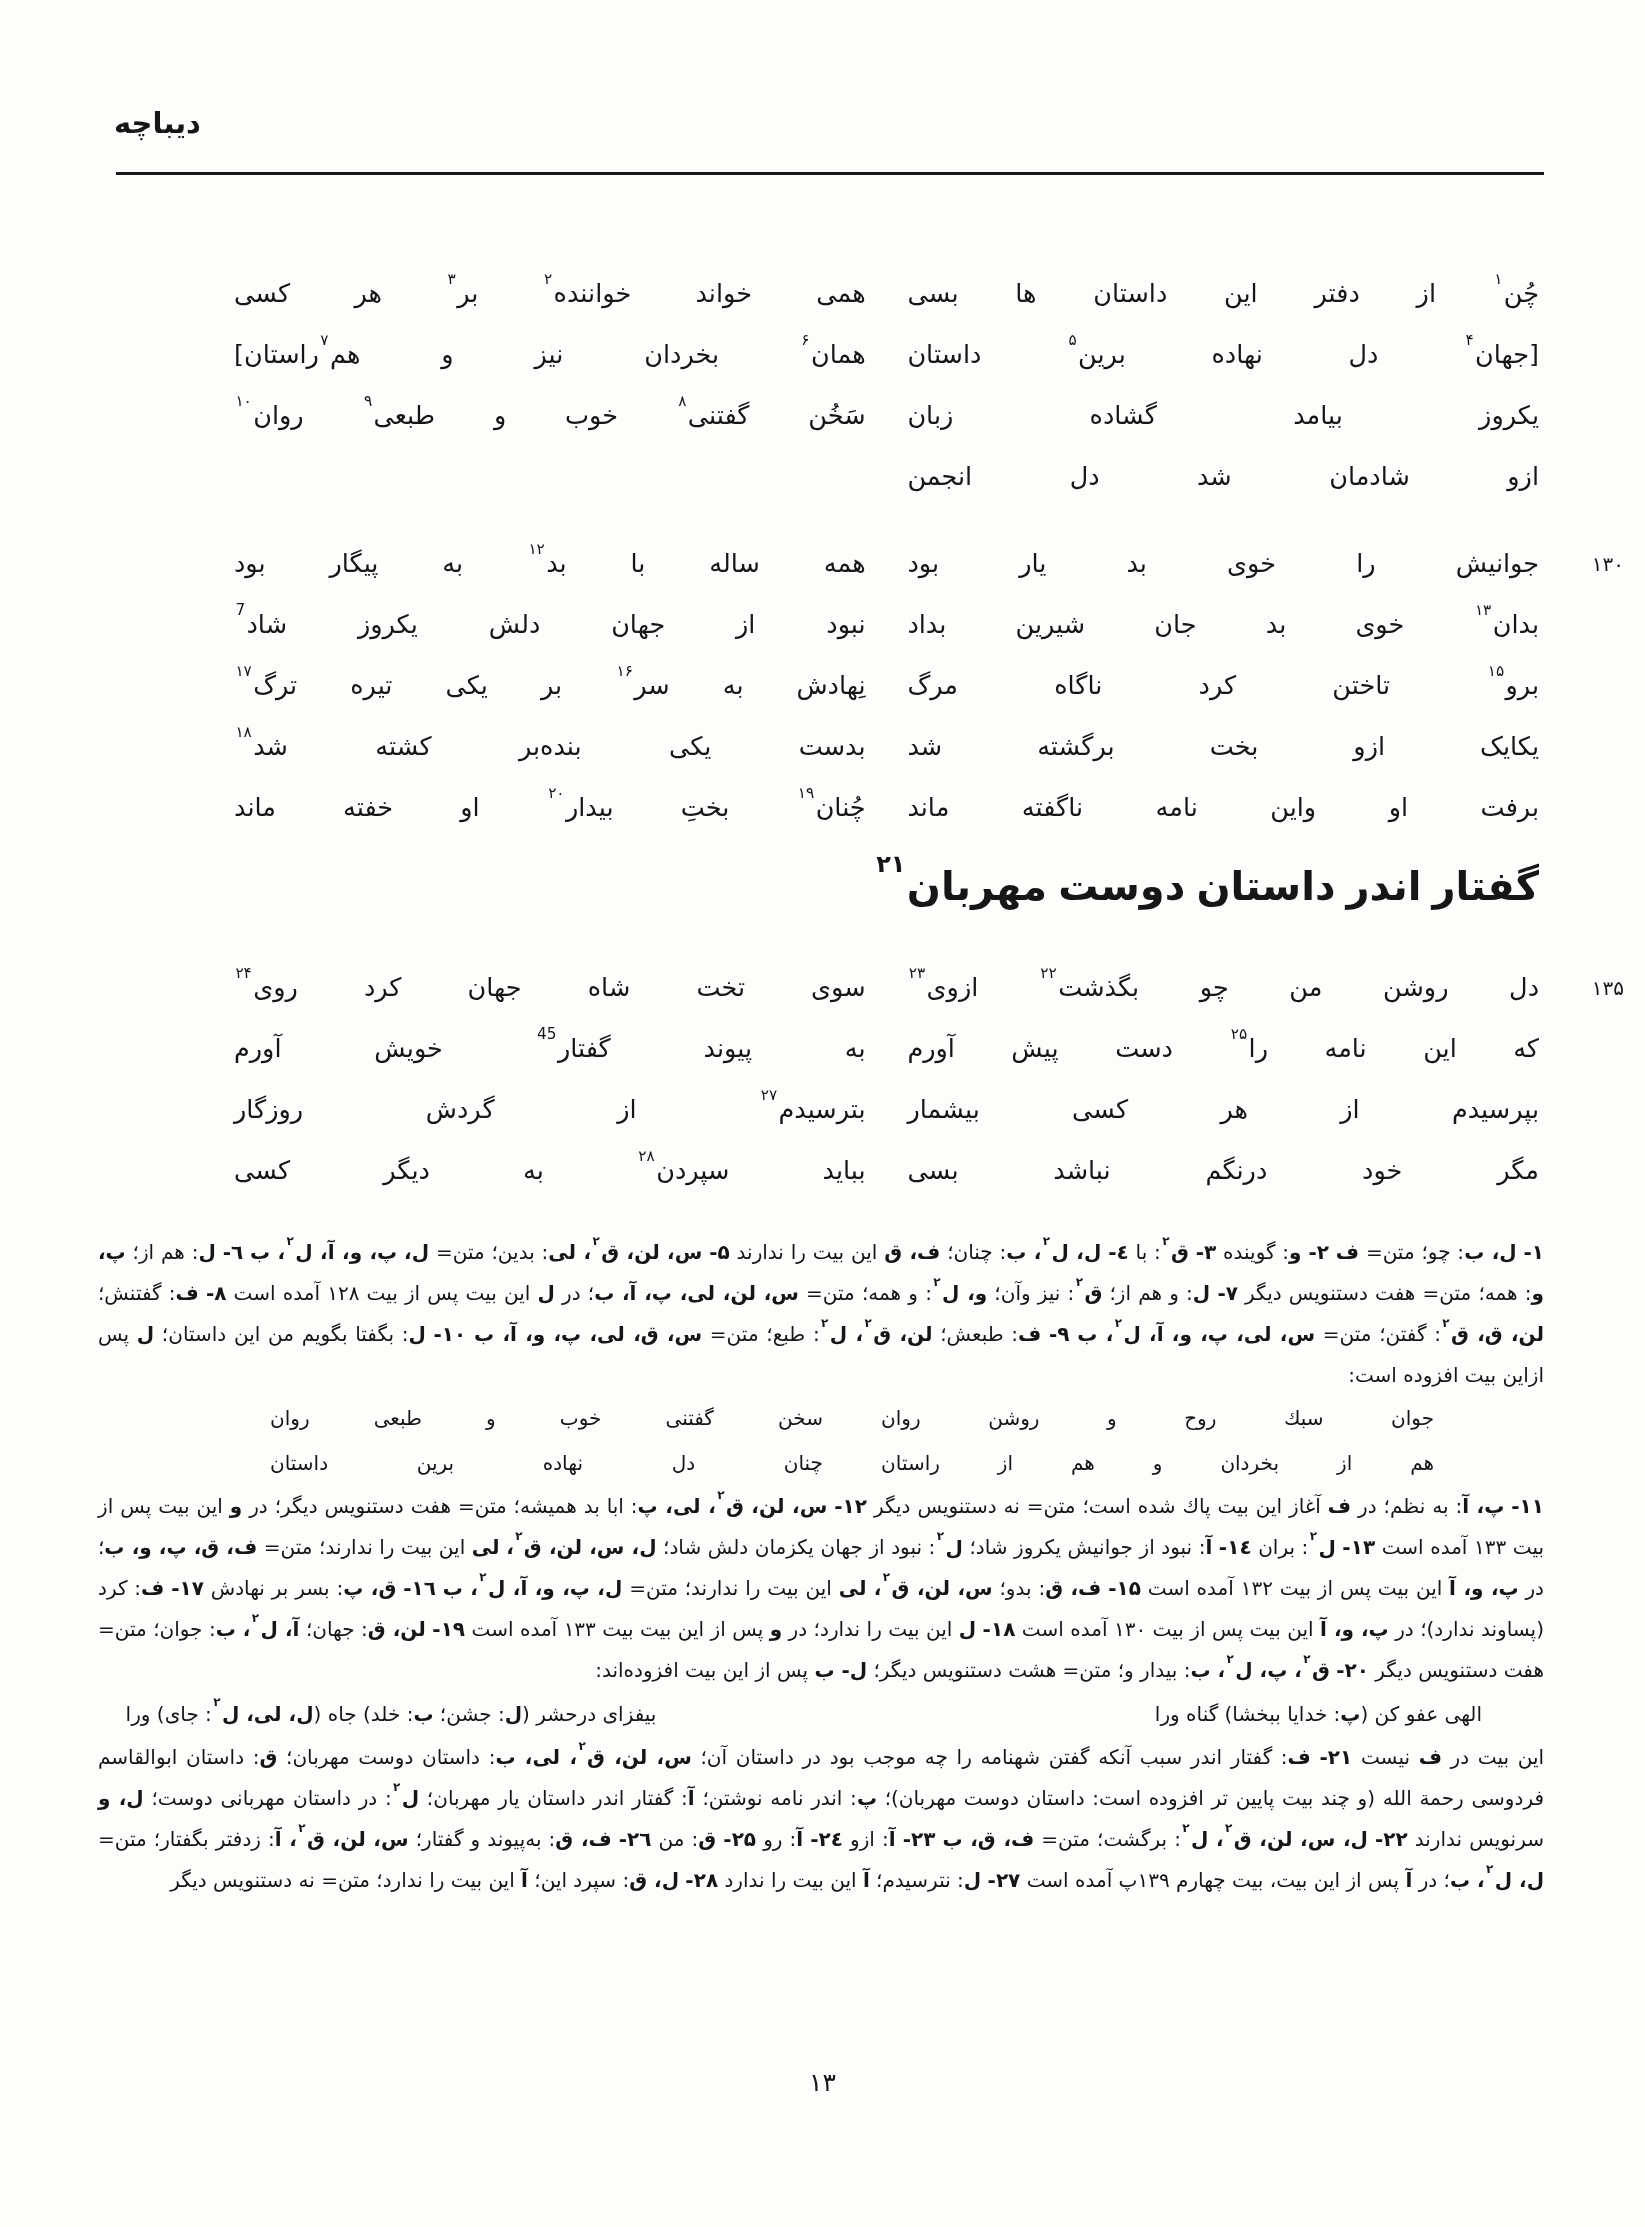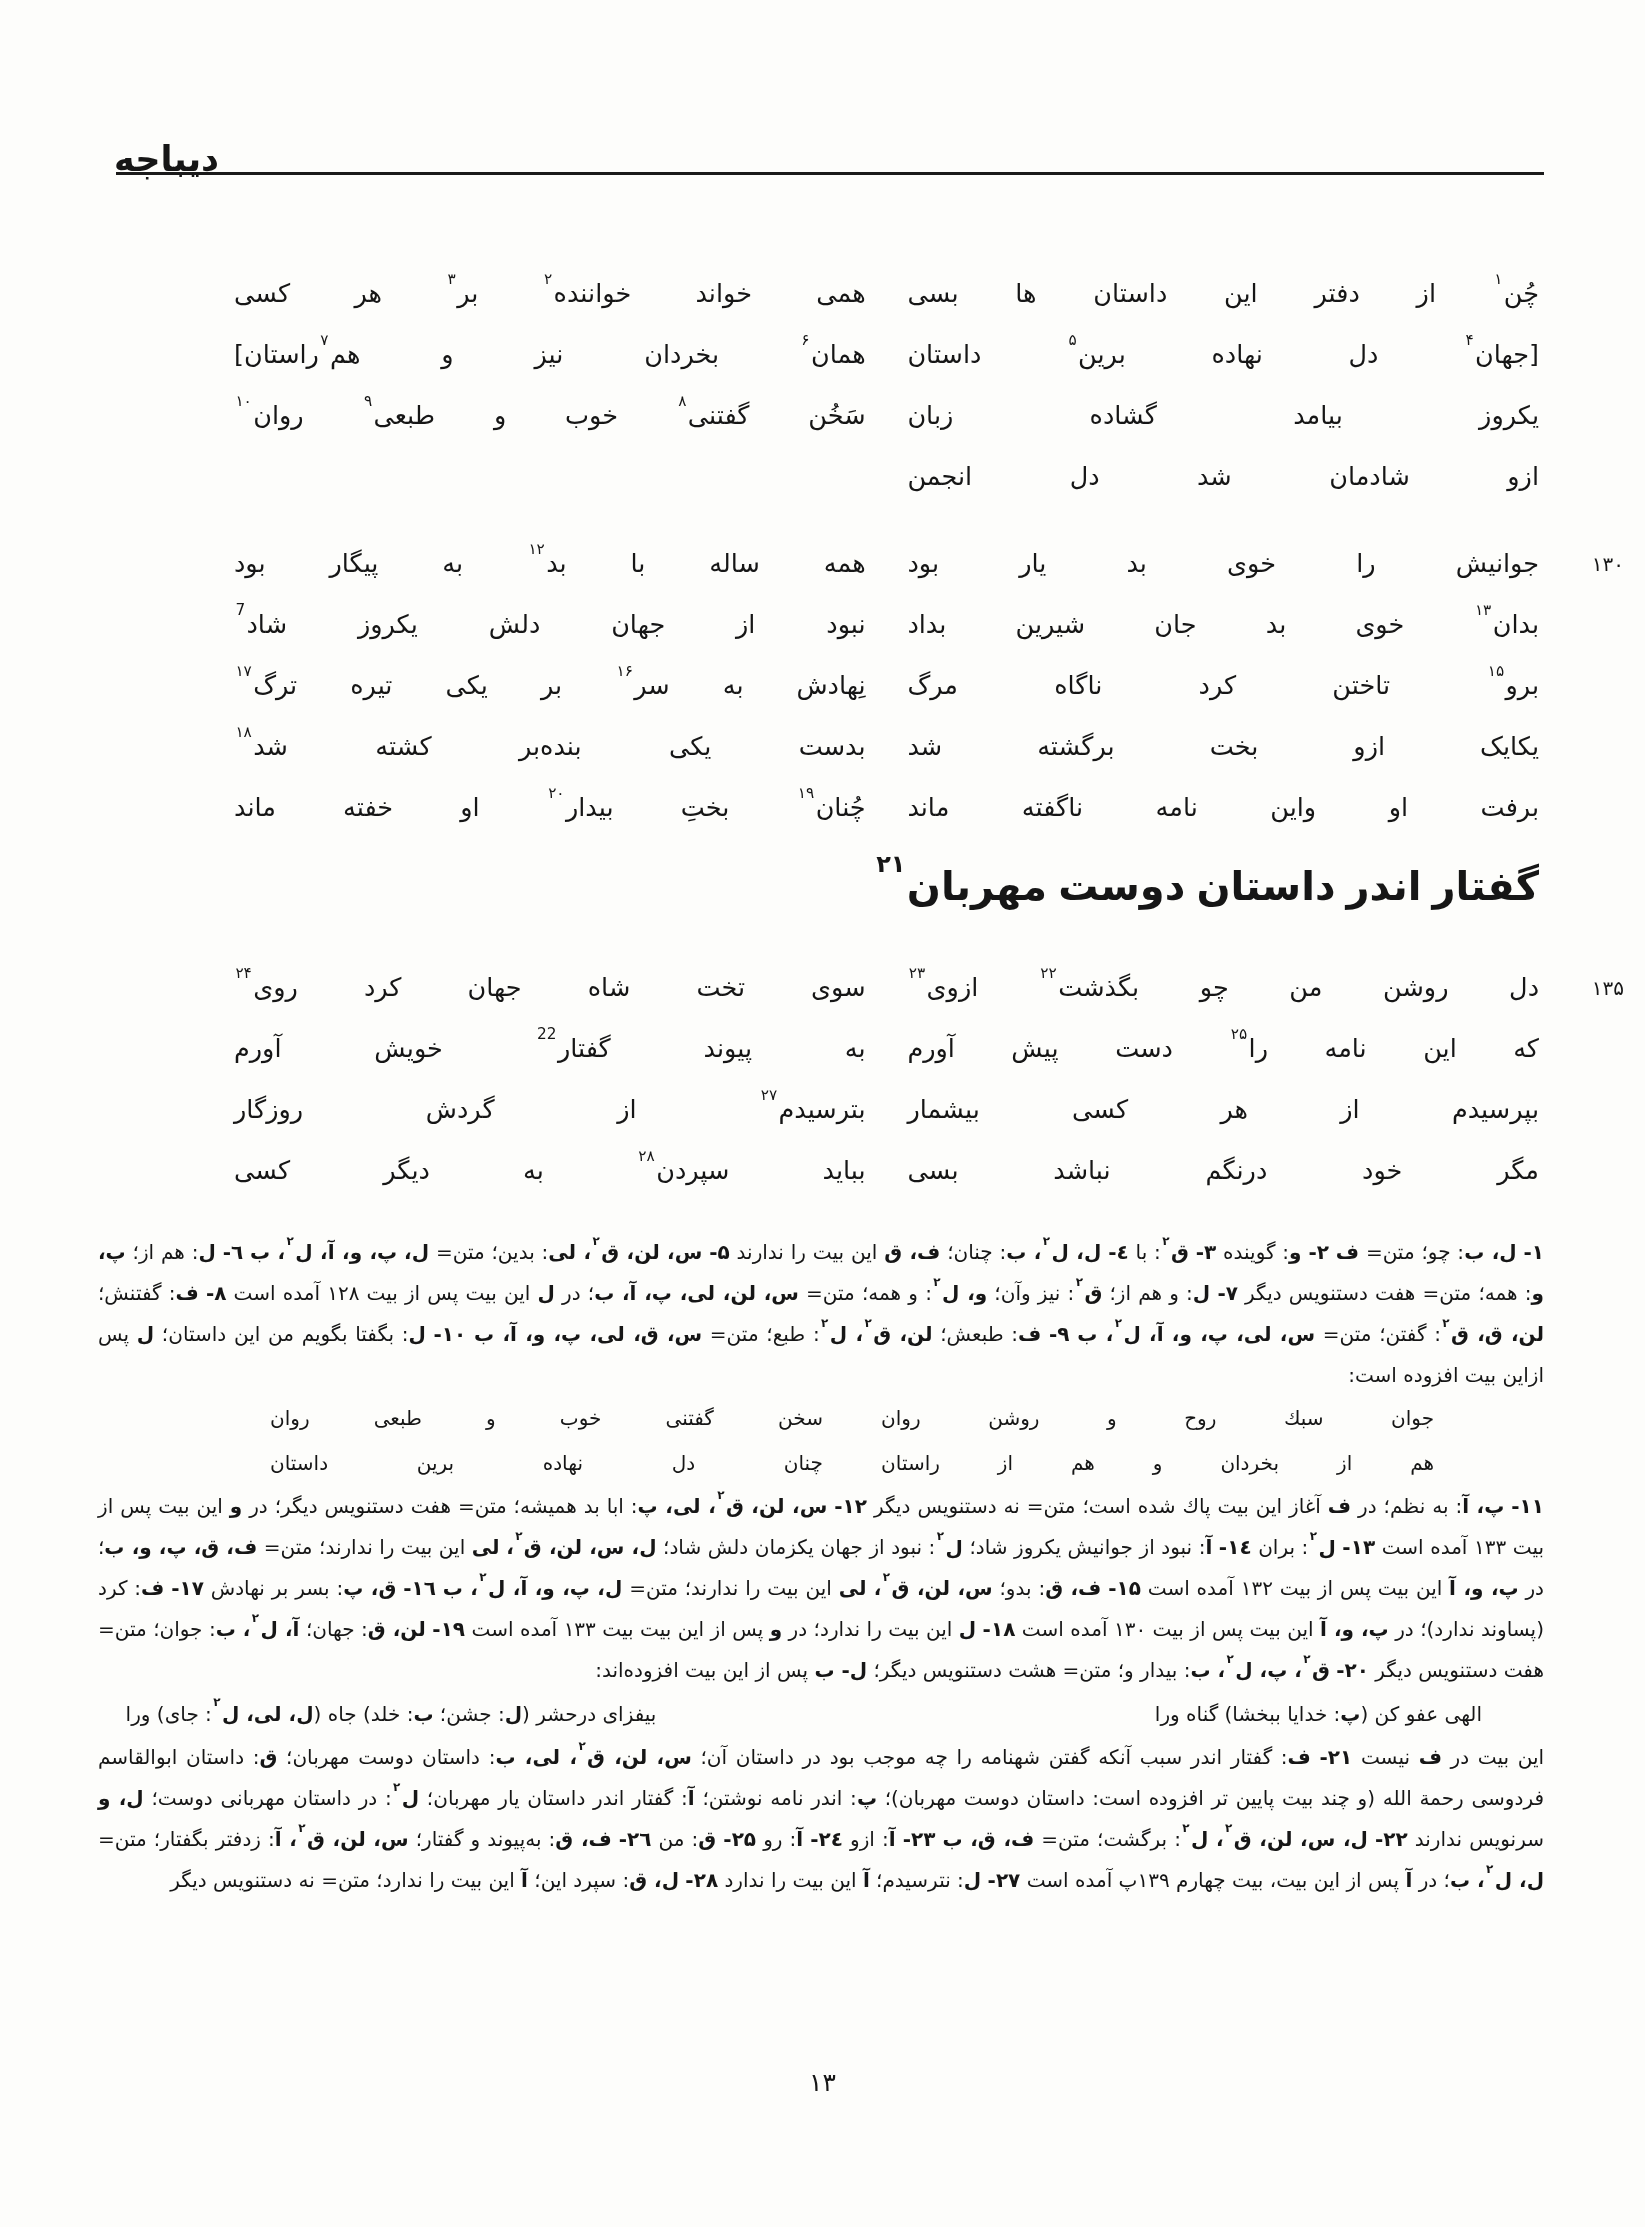--- a/index.html
+++ b/index.html
@@ -3,22 +3,22 @@
 <meta charset="utf-8">
 <style>
   html,body{margin:0;padding:0;background:#e9e9e6;}
   .page{
     position:relative; width:1645px; height:2227px; margin:0 auto;
     background:#fdfdfb; color:#161616; direction:rtl;
     font-family:"DejaVu Sans", sans-serif; overflow:hidden;
   }
   
   .running-head{
-    position:absolute; top:139px; left:114px;
-    font-size:35px; font-weight:bold; letter-spacing:0;
+    position:absolute; top:106px; left:114px;
+    font-size:29px; font-weight:bold; letter-spacing:0;
   }
   .head-rule{
     position:absolute; top:172px; left:116px; right:101px;
     height:2.8px; background:#1a1a1a;
   }
   
   .poem{ position:absolute; top:278px; right:106px; left:234px; }
   .block-1{ margin-bottom:26px; }
   .bayt{
     position:relative; display:flex; justify-content:space-between;
@@ -111,21 +111,21 @@
     <h2 class="section-heading">گفتار اندر داستان دوست مهربان<sup>۲۱</sup></h2>
 
     <div class="block block-3">
       <div class="bayt">
         <span class="bayt-num">۱۳۵</span>
         <span class="hemi">دل روشن من چو بگذشت<sup>۲۲</sup> ازوی<sup>۲۳</sup></span>
         <span class="hemi">سوی تخت شاه جهان کرد روی<sup>۲۴</sup></span>
       </div>
       <div class="bayt">
         <span class="hemi">که این نامه را<sup>۲۵</sup> دست پیش آورم</span>
-        <span class="hemi">به پیوند گفتار<sup>22</sup> خویش آورم</span>
+        <span class="hemi">به پیوند گفتار<sup>45</sup> خویش آورم</span>
       </div>
       <div class="bayt">
         <span class="hemi">بپرسیدم از هر کسی بیشمار</span>
         <span class="hemi">بترسیدم<sup>۲۷</sup> از گردش روزگار</span>
       </div>
       <div class="bayt">
         <span class="hemi">مگر خود درنگم نباشد بسی</span>
         <span class="hemi">بباید سپردن<sup>۲۸</sup> به دیگر کسی</span>
       </div>
     </div>

